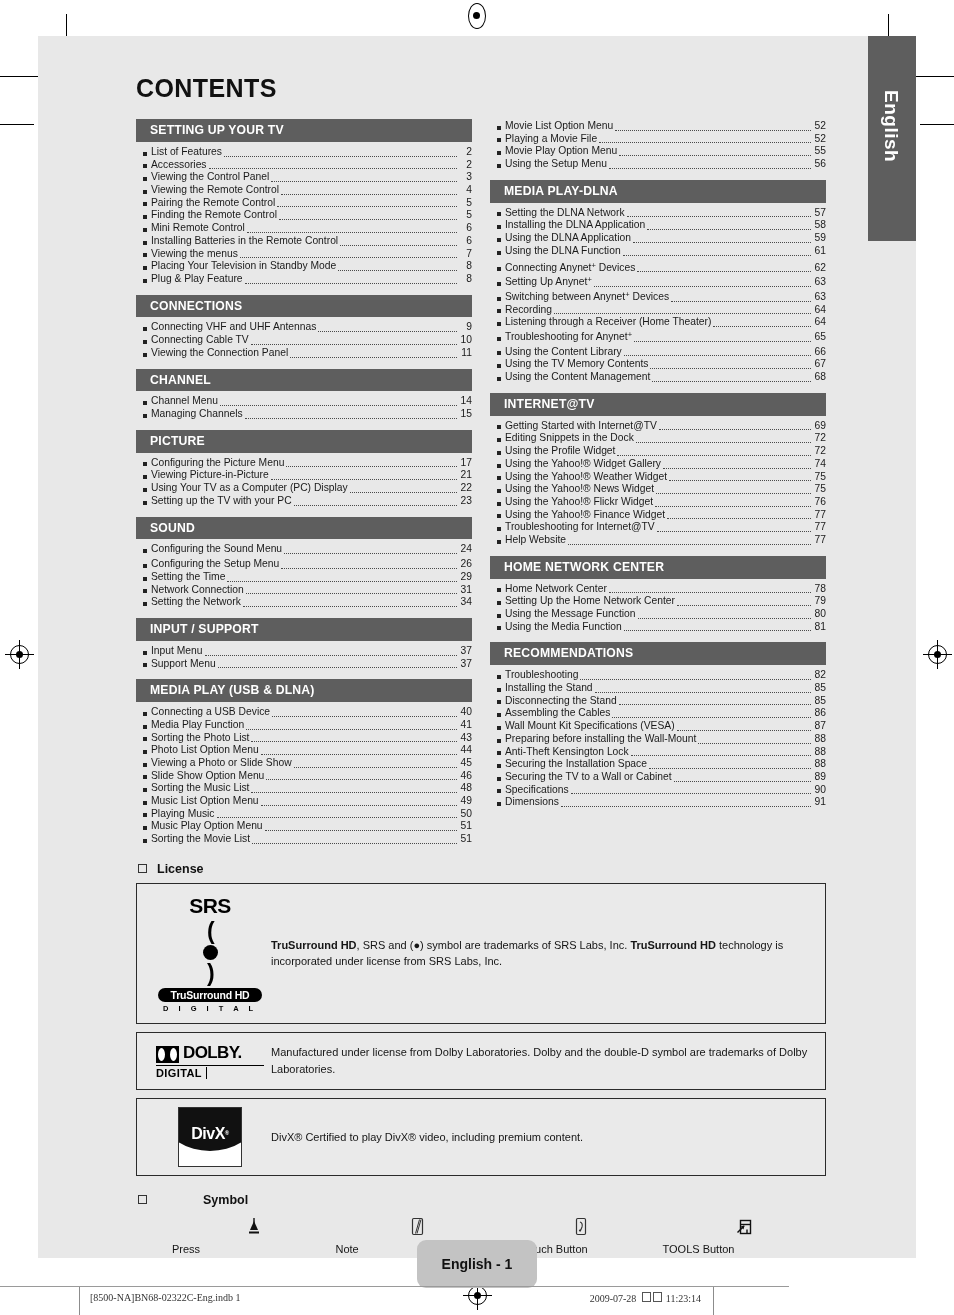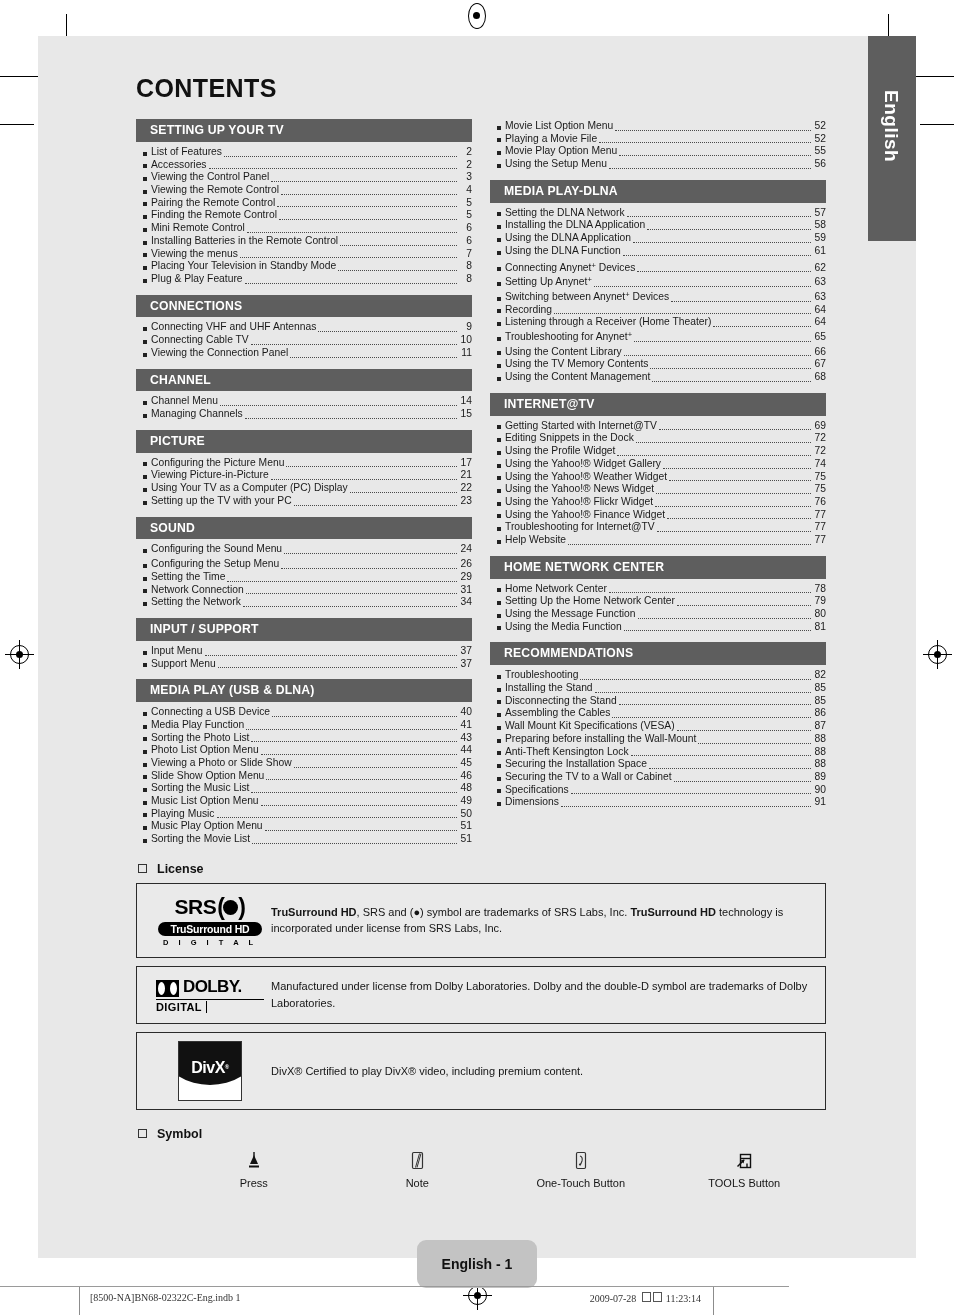--- a/index.html
+++ b/index.html
@@ -139,20 +139,21 @@
   .lic-logo { width: 122px; flex: none; display: flex; justify-content: center; }
   .lic-text { font-size: 11px; color: #151515; line-height: 16.5px; }
   .lic-text b { font-weight: bold; }
 
   
   .srs { width: 104px; }
   .srs-top {
     display:flex; align-items:center; justify-content:center;
     font-weight:bold; font-size:21px; letter-spacing:-0.5px; color:#000;
     font-family:"Liberation Sans", sans-serif;
+    flex-direction:column;
   }
   .srs-paren { font-size:23px; margin-left:1px; }
   .srs-dot { display:inline-block;width:15px;height:15px;border-radius:50%;background:#000;margin:0 -1px;}
   .srs-mid {
     background:#000; color:#fff; font-weight:bold; font-size:10.5px;
     border-radius:9px; text-align:center; padding:1px 6px; margin-top:1px;
     letter-spacing:-0.2px;
   }
   .srs-bot { text-align:center; font-size:7.5px; letter-spacing:4px; color:#000; margin-top:2px; font-weight:bold;}
 
@@ -182,21 +183,21 @@
     position:absolute;left:-12px;top:-13px;width:86px;height:56px;background:#111;border-radius:50%;
   }
   .divx-word{
     position:relative;color:#fff;font-weight:bold;font-size:16px;letter-spacing:-0.5px;
     margin-top:-6px;
   }
   .divx-word sup{font-size:6px;vertical-align:4px;}
 
   
   .sym-row { display:flex; margin-top:6px; padding-left:36px; }
-  .sym-cell { width:170px; text-align:center; }
+  .sym-cell { width:170px; }
   .sym-glyph { height:26px; display:flex; align-items:center; justify-content:center; color:#111; }
   .sym-label { font-size:11px; color:#151515; margin-top:3px; }
 
   
   .page-badge {
     position:absolute; left:417px; top:1240px;
     width:120px; height:48px; border-radius:9px;
     background:#c3c3c3; color:#111;
     font-weight:bold; font-size:14px;
     display:flex; align-items:center; justify-content:center;
@@ -818,21 +819,21 @@
     <div class="lic-box" style="padding:8px 12px;">
       <div class="lic-logo">
         <div class="divx">
           <div class="divx-oval"></div>
           <div class="divx-word"><span>DivX</span><sup>®</sup></div>
         </div>
       </div>
       <div class="lic-text">DivX® Certified to play DivX® video, including premium content.</div>
     </div>
 
-    <div class="subhead" style="margin-top:17px;">
+    <div class="subhead" style="margin-top:17px;gap:46px;">
       <span class="sq-icon"></span>
       <span>Symbol</span>
     </div>
 
     <div class="sym-row">
       <div class="sym-cell">
         <div class="sym-glyph">
           <svg width="14" height="20" viewBox="0 0 14 20">
             <path d="M7 1 L7 9" stroke="#111" stroke-width="1.4" fill="none"></path>
             <path d="M7 4 L11 13 L3 13 Z" fill="#111"></path>

